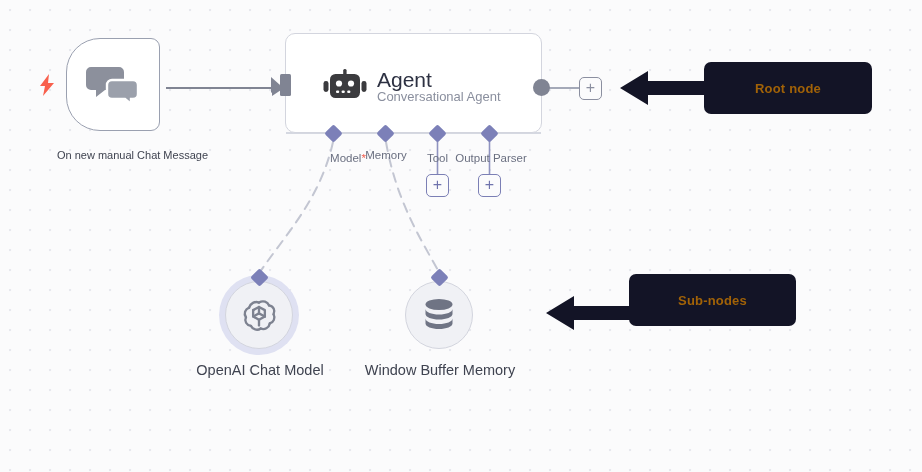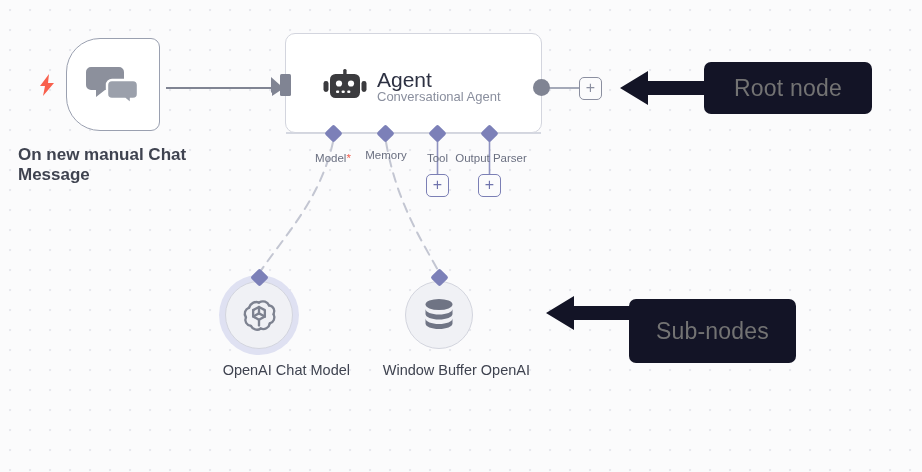--- a/index.html
+++ b/index.html
@@ -53,25 +53,25 @@
     left: 38px;
     top: 74px;
     width: 18px;
     height: 22px;
   }
   #trigger-label {
     position: absolute;
     left: 18px;
     top: 145px;
     width: 190px;
-    text-align: left;
-    font-size: 17px;
+    text-align: right;
+    font-size: 11px;
     line-height: 20px;
     color: #3f4350;
-    font-weight: 700;
+    font-weight: 400;
   }
 
   
   #agent-node {
     position: absolute;
     left: 285px;
     top: 33px;
     width: 257px;
     height: 100px;
     background: #fff;
@@ -194,48 +194,49 @@
   .subnode-halo {
     position: absolute;
     width: 80px;
     height: 80px;
     border-radius: 50%;
     background: #dfe1f2;
   }
   .subnode-label {
     position: absolute;
     width: 180px;
-    text-align: right;
+    text-align: center;
     font-size: 14.5px;
     line-height: 20px;
     color: #3f4350;
   }
   #openai-halo  { left: 219px; top: 275px; }
   #openai-node  { left: 225px; top: 281px; }
   #openai-diamond { left: 253px; top: 271px; }
   #openai-label { left: 170px; top: 360px; }
 
   #memory-node  { left: 405px; top: 281px; }
   #memory-diamond { left: 433px; top: 271px; }
   #memory-label { left: 350px; top: 360px; }
 
   
   .callout {
     position: absolute;
     background: #131426;
     border-radius: 7px;
-    color: #737373;
-    font-size: 23px;
+    color: #a16207;
+    font-size: 13px;
     display: flex;
     align-items: center;
     justify-content: center;
     letter-spacing: 0.2px;
+    font-weight: bold;
   }
   #callout-root { left: 704px; top: 62px; width: 168px; height: 52px; }
-  #callout-sub  { left: 629px; top: 299px; width: 167px; height: 64px; }
+  #callout-sub  { left: 629px; top: 274px; width: 167px; height: 52px; }
   .callout-arrow {
     position: absolute;
     height: 52px;
   }
   #arrow-root { left: 618px; top: 62px; width: 92px; }
   #arrow-sub  { left: 544px; top: 287px; width: 92px; }
 </style>
 </head>
 <body>
 
@@ -291,21 +292,21 @@
 
   <div class="plus-btn" id="plus-main">+</div>
   <div class="plus-btn purple" id="plus-tool">+</div>
   <div class="plus-btn purple" id="plus-parser">+</div>
 
   <div class="diamond" style="left:327px; top:127px;"></div>
   <div class="diamond" style="left:379px; top:127px;"></div>
   <div class="diamond" style="left:431px; top:127px;"></div>
   <div class="diamond" style="left:483px; top:127px;"></div>
 
-  <div class="port-label" style="left:303px; top:152px; width:60px;"><span>Model</span><span class="req-star">*</span></div>
+  <div class="port-label" style="left:318px; top:152px; width:60px;"><span>Model</span><span class="req-star">*</span></div>
   <div class="port-label" style="left:356px; top:149px; width:60px;">Memory</div>
   <div class="port-label" style="left:419px; top:152px; width:37px;">Tool</div>
   <div class="port-label" style="left:455px; top:152px; width:72px;text-align:center;">Output Parser</div>
 
   <div class="subnode-halo" id="openai-halo"></div>
   <div class="subnode" id="openai-node">
     <svg width="36" height="36" viewBox="0 0 40 40" xmlns="http://www.w3.org/2000/svg">
       <g fill="none" stroke="#7d8290" stroke-width="2.6" stroke-linejoin="round" stroke-linecap="round">
         <path d="M20 6.2 C24.6 3.2 29.6 5.4 31.2 9.4"></path>
         <path d="M31.2 9.4 C36.3 10.3 38.3 15.3 36.2 19.2"></path>
@@ -329,21 +330,21 @@
   <div class="subnode" id="memory-node">
     <svg width="34" height="36" viewBox="0 0 34 36" xmlns="http://www.w3.org/2000/svg">
       <g fill="#6f7484">
         <ellipse cx="17" cy="7.5" rx="13.5" ry="5.5"></ellipse>
         <path d="M3.5 12 v5 c0 3 6 5.5 13.5 5.5 S30.5 20 30.5 17 v-5 c0 3 -6 5.5 -13.5 5.5 S3.5 15 3.5 12 z"></path>
         <path d="M3.5 21.5 v5 c0 3 6 5.5 13.5 5.5 s13.5 -2.5 13.5 -5.5 v-5 c0 3 -6 5.5 -13.5 5.5 S3.5 24.5 3.5 21.5 z"></path>
       </g>
     </svg>
   </div>
   <div class="diamond" id="memory-diamond"></div>
-  <div class="subnode-label" id="memory-label">Window Buffer OpenAI</div>
+  <div class="subnode-label" id="memory-label">Window Buffer Memory</div>
 
   <svg id="arrow-root" class="callout-arrow" viewBox="0 0 92 52" xmlns="http://www.w3.org/2000/svg">
     <path d="M92 19 H30 V9 L2 26 L30 43 V33 H92 Z" fill="#131426"></path>
   </svg>
   <div class="callout" id="callout-root">Root node</div>
 
   <svg id="arrow-sub" class="callout-arrow" viewBox="0 0 92 52" xmlns="http://www.w3.org/2000/svg">
     <path d="M92 19 H30 V9 L2 26 L30 43 V33 H92 Z" fill="#131426"></path>
   </svg>
   <div class="callout" id="callout-sub">Sub-nodes</div>

